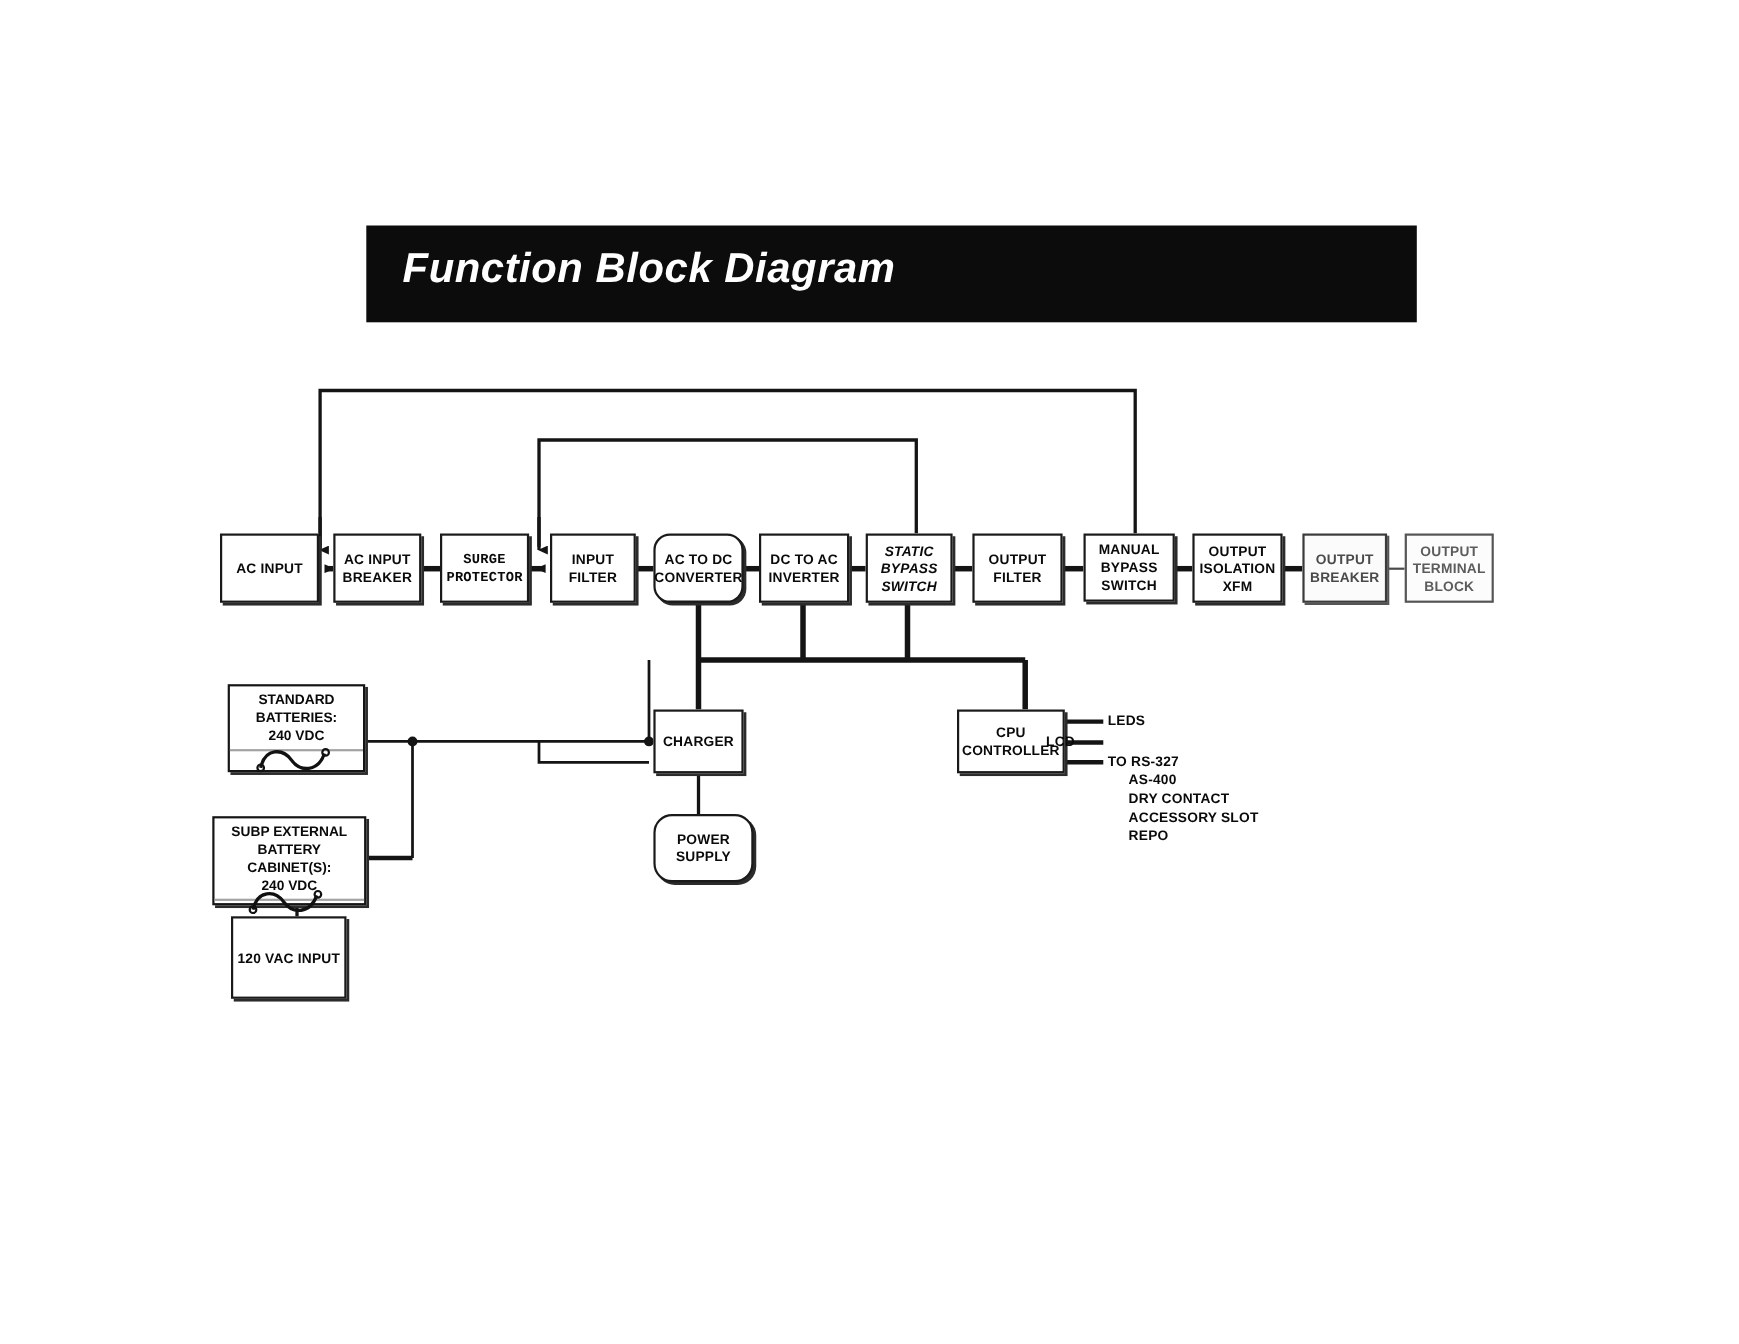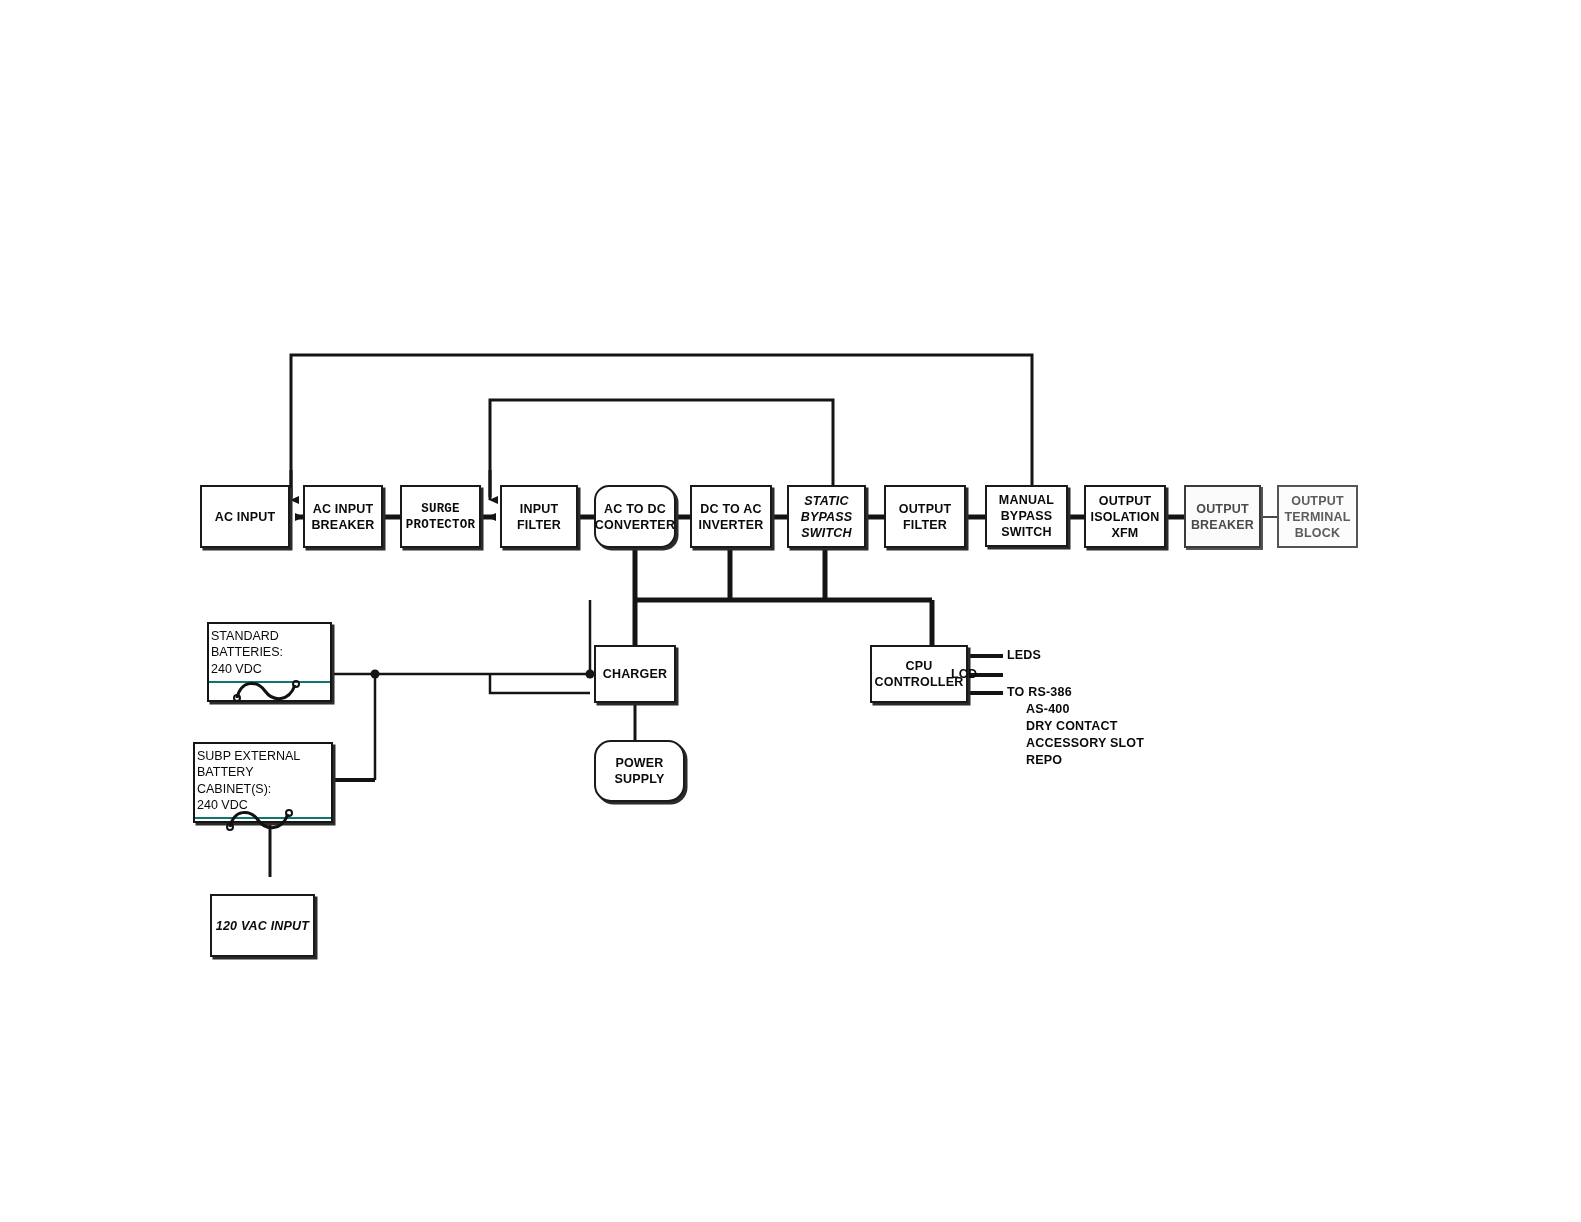--- a/index.html
+++ b/index.html
@@ -81,27 +81,27 @@
     position: absolute;
     box-sizing: border-box;
     background: #ffffff;
     border: 2.5px solid #151515;
     box-shadow: 2.5px 2.5px 0 0 #2b2b2b;
     display: flex;
     flex-direction: column;
   }
   .battery-block .bb-label {
     flex: 0 0 auto;
-    text-align: left;
+    text-align: center;
     color: #0a0a0a;
     font-size: 12.5px;
-    font-weight: normal;
+    font-weight: bold;
     line-height: 1.3;
     padding: 4px 2px 4px 2px;
-    border-bottom: 2px solid #0f766e;
+    border-bottom: 2px solid #a3a3a3;
   }
   .battery-block .bb-symbol {
     flex: 1 1 auto;
     position: relative;
   }
   .battery-block .bb-symbol svg {
     position: absolute;
     left: 50%;
     top: 50%;
     transform: translate(-50%, -50%);
@@ -115,20 +115,23 @@
     font-weight: bold;
     white-space: nowrap;
     letter-spacing: 0.2px;
   }
 </style>
 </head>
 <body>
 
 <div id="page">
 
+  <div id="title-banner">
+    <div class="banner-text">Function Block Diagram</div>
+  </div>
 
   <svg id="diagram-svg" viewBox="0 0 1581 1222" xmlns="http://www.w3.org/2000/svg">
     <defs>
       <marker id="arrow-left" markerWidth="10" markerHeight="10" refX="8" refY="4" orient="auto" markerUnits="userSpaceOnUse">
         <path d="M9,0 L9,8 L0,4 z" fill="#141414"></path>
       </marker>
       <marker id="arrow-down" markerWidth="10" markerHeight="10" refX="4" refY="8" orient="auto" markerUnits="userSpaceOnUse">
         <path d="M0,0 L8,0 L4,9 z" fill="#141414"></path>
       </marker>
     </defs>
@@ -297,40 +300,40 @@
 240 VDC</div>
     <div class="bb-symbol">
       <svg width="86" height="30" viewBox="0 0 86 30" xmlns="http://www.w3.org/2000/svg">
         <path d="M10,22 C14,4 30,4 38,15 C46,26 62,26 68,9" fill="none" stroke="#111" stroke-width="3"></path>
         <circle cx="10" cy="22" r="3" fill="none" stroke="#111" stroke-width="2"></circle>
         <circle cx="69" cy="8" r="3" fill="none" stroke="#111" stroke-width="2"></circle>
       </svg>
     </div>
   </div>
 
-  <div class="block" style="left:210px; top:894px; width:105px; height:63px;font-style:italic;">
+  <div class="block" style="left:210px; top:833px; width:105px; height:75px;">
     <span style="white-space:pre-line;">120 VAC INPUT</span>
   </div>
 
   <div class="block" style="left:594px; top:645px; width:82px; height:58px;">
     <span style="white-space:pre-line;">CHARGER</span>
   </div>
 
   <div class="block" style="left:594px; top:740px; width:91px; height:62px;border-radius:17px;">
     <span style="white-space:pre-line;">POWER
 SUPPLY</span>
   </div>
 
   <div class="block" style="left:870px; top:645px; width:98px; height:58px;">
     <span style="white-space:pre-line;">CPU
 CONTROLLER</span>
   </div>
 
   <div class="io-label" style="left:1007px; top:648px;">LEDS</div>
   <div class="io-label" style="left:951px; top:667px;">LCD</div>
-  <div class="io-label" style="left:1007px; top:685px;">TO RS-386</div>
+  <div class="io-label" style="left:1007px; top:685px;">TO RS-327</div>
 
   <div class="io-label" style="left:1026px; top:702px;">AS-400</div>
   <div class="io-label" style="left:1026px; top:719px;">DRY CONTACT</div>
   <div class="io-label" style="left:1026px; top:736px;">ACCESSORY SLOT</div>
   <div class="io-label" style="left:1026px; top:753px;">REPO</div>
 
 </div>
 
 </body></html>

